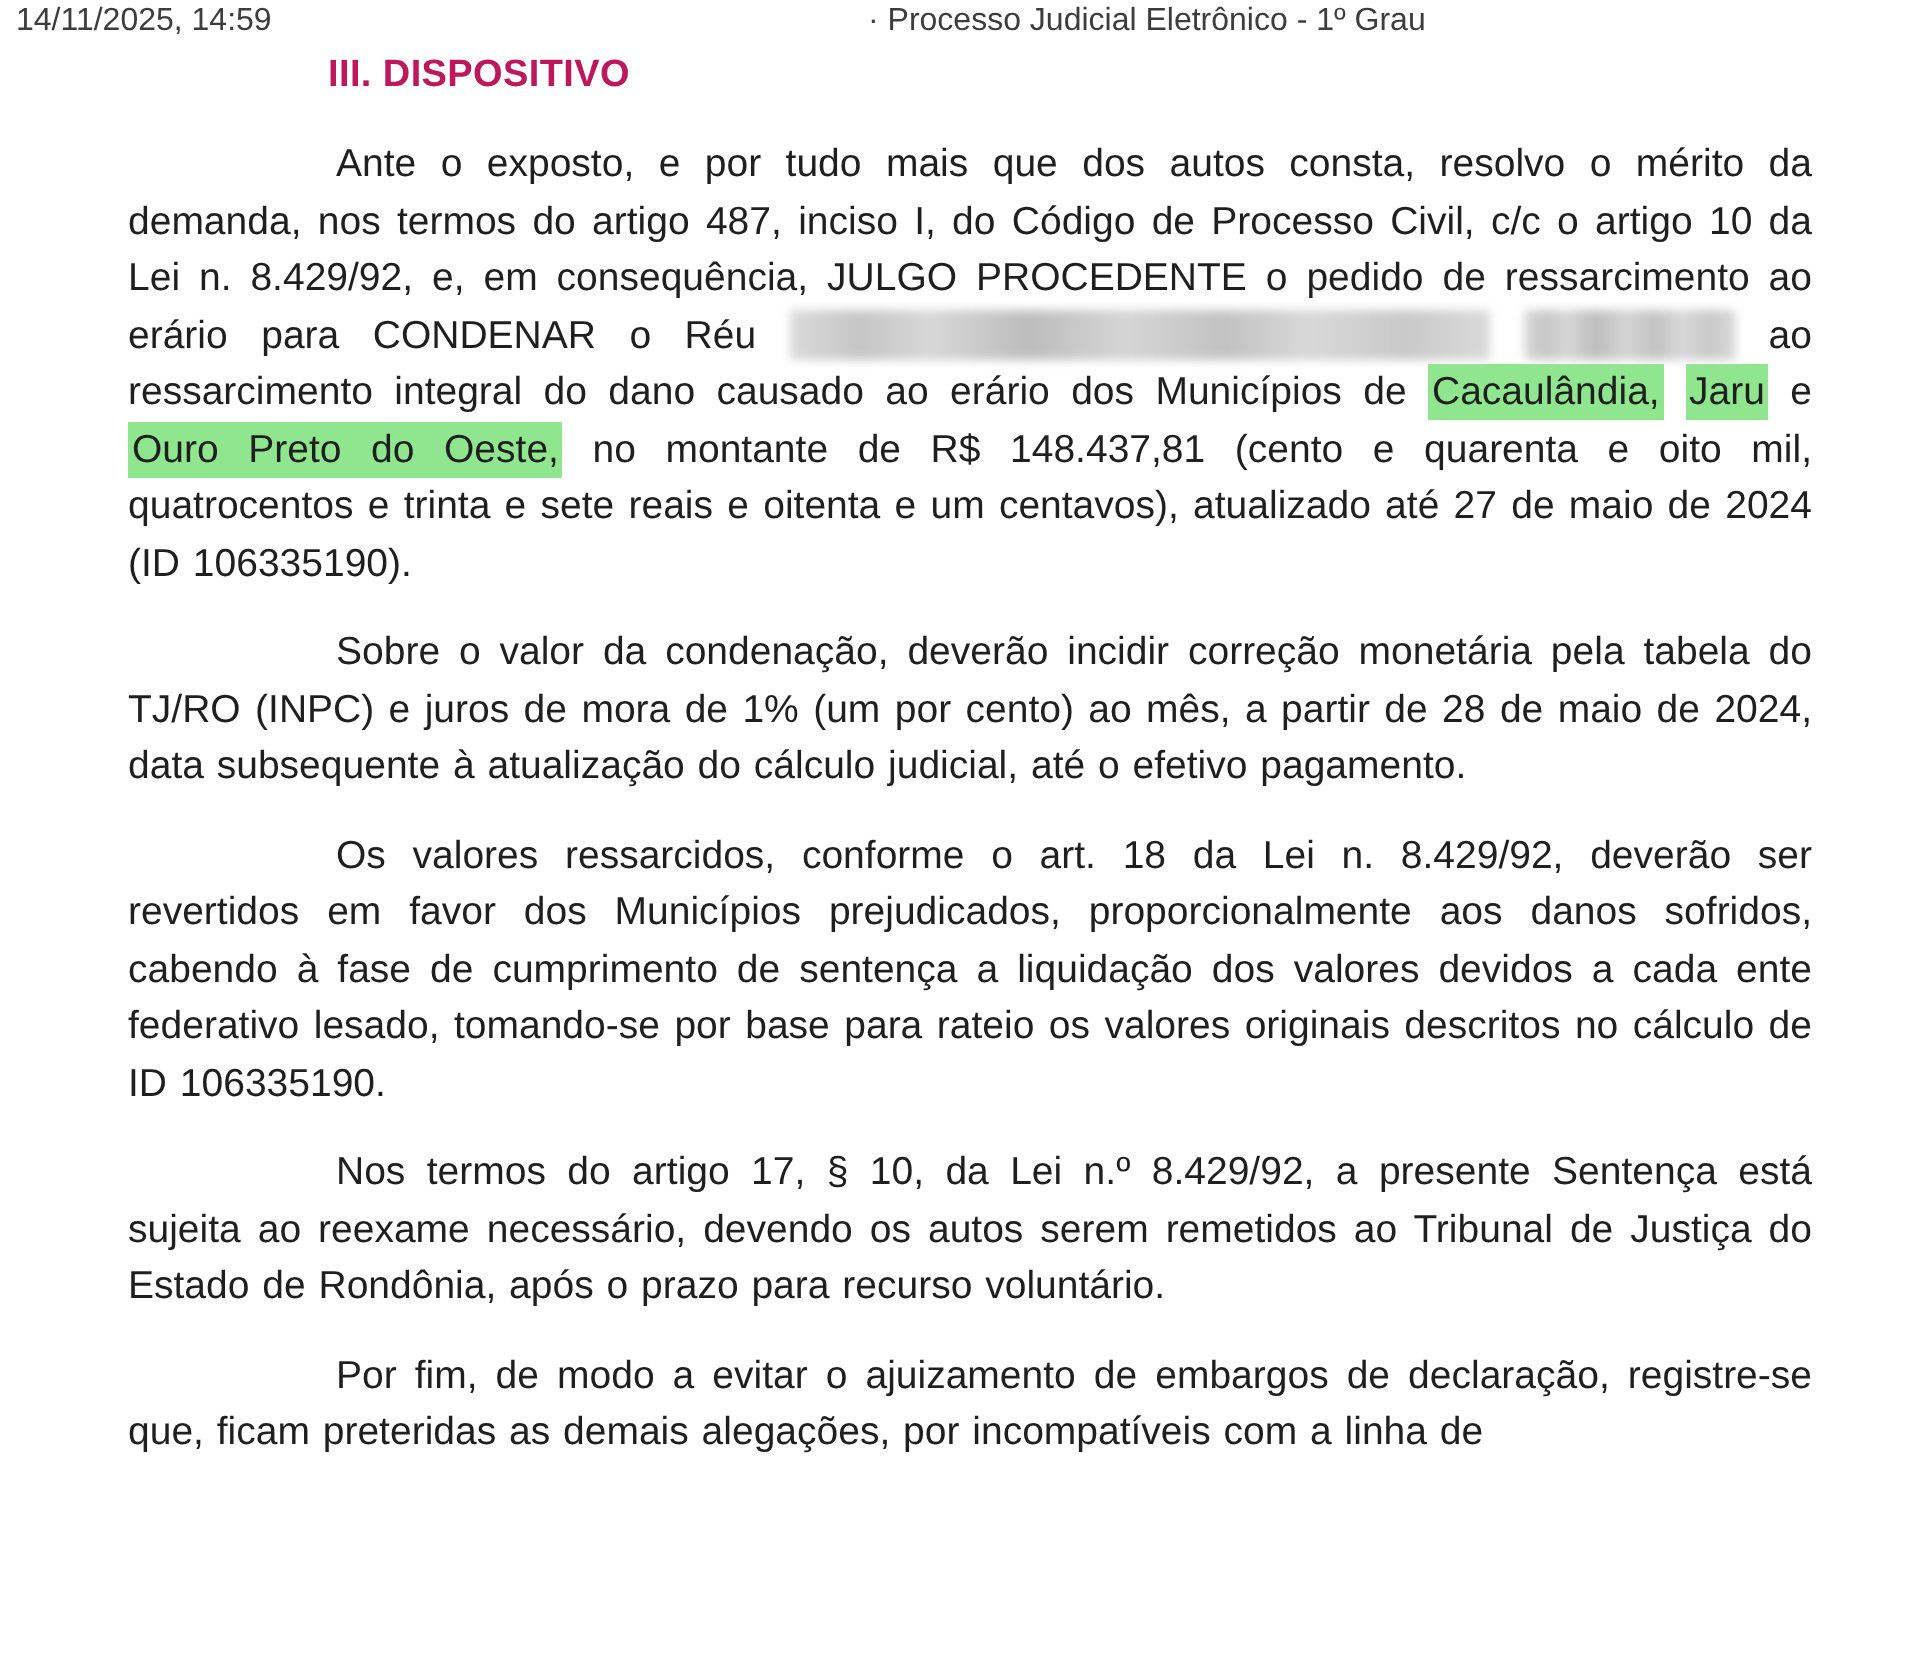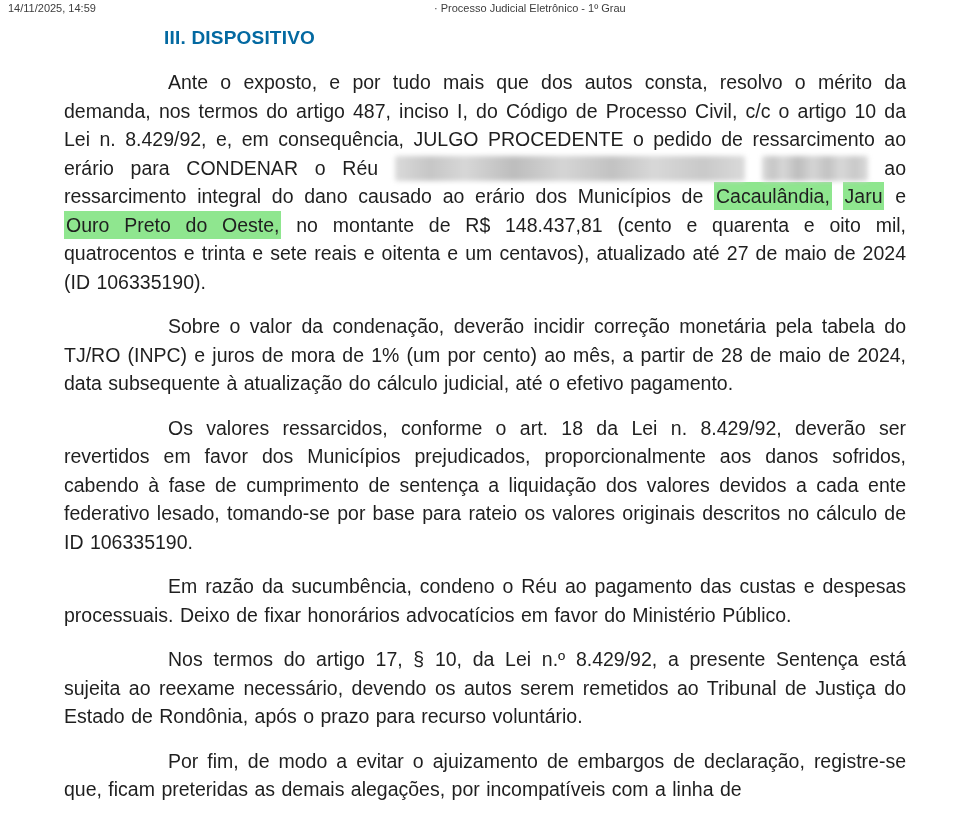--- a/index.html
+++ b/index.html
@@ -10,42 +10,42 @@
   body {
     width: 960px;
     height: 830px;
     overflow: hidden;
     font-family: "Liberation Sans", sans-serif;
     color: #1f1f1f;
   }
   .print-header {
     position: relative;
     height: 18px;
-    font-size: 11px;
+    font-size: 16px;
     color: #3d3d3d;
   }
   .print-header .dt {
     position: absolute;
     left: 8px;
     top: 2px;
     white-space: nowrap;
   }
   .print-header .doc-title {
     position: absolute;
     left: 434px;
     top: 2px;
     white-space: nowrap;
   }
   .page {
     margin: 0 54px 0 64px; 
   }
   .section-heading {
     font-size: 19px;
     font-weight: bold;
-    color: #0369a1;
+    color: #be185d;
     margin: 9px 0 19px 100px;
     letter-spacing: 0.2px;
   }
   .par {
     text-align: justify;
     text-indent: 104px;
     font-size: 19.5px;
     line-height: 28.5px;
     margin: 0 0 16px 0;
     word-spacing: 1px;
@@ -77,17 +77,16 @@
   <span class="dt">14/11/2025, 14:59</span>
   <span class="doc-title">· Processo Judicial Eletrônico - 1º Grau</span>
 </header>
 
 <main class="page">
   <h1 class="section-heading">III. DISPOSITIVO</h1>
   <div id="doc-body">
       <p class="par"><span class="normal">Ante o exposto, e por tudo mais que dos autos consta, resolvo o mérito da demanda, nos termos do artigo 487, inciso I, do Código de Processo Civil, c/c o artigo 10 da Lei n. 8.429/92, e, em consequência, </span><span class="bold">JULGO PROCEDENTE</span><span class="normal"> o pedido de ressarcimento ao erário para CONDENAR o Réu </span><span class="redact" style="width: 350px;"></span><span class="normal"> </span><span class="redact" style="width: 106px;"></span><span class="normal"> ao ressarcimento integral do dano causado ao erário dos Municípios de </span><span class="highlight">Cacaulândia,</span><span class="normal"> </span><span class="highlight">Jaru</span><span class="normal"> e </span><span class="highlight">Ouro Preto do Oeste,</span><span class="normal"> no montante de R$ 148.437,81 (cento e quarenta e oito mil, quatrocentos e trinta e sete reais e oitenta e um centavos), atualizado até 27 de maio de 2024 (ID 106335190).</span></p>
       <p class="par"><span class="normal">Sobre o valor da condenação, deverão incidir correção monetária pela tabela do TJ/RO (INPC) e juros de mora de 1% (um por cento) ao mês, a partir de 28 de maio de 2024, data subsequente à atualização do cálculo judicial, até o efetivo pagamento.</span></p>
       <p class="par"><span class="normal">Os valores ressarcidos, conforme o art. 18 da Lei n. 8.429/92, deverão ser revertidos em favor dos Municípios prejudicados, proporcionalmente aos danos sofridos, cabendo à fase de cumprimento de sentença a liquidação dos valores devidos a cada ente federativo lesado, tomando-se por base para rateio os valores originais descritos no cálculo de ID 106335190.</span></p>
-      <p class="par"><span class="normal">Em razão da sucumbência, condeno o Réu ao pagamento das custas e despesas processuais. Deixo de fixar honorários advocatícios em favor do Ministério Público.</span></p>
       <p class="par"><span class="normal">Nos termos do artigo 17, § 10, da Lei n.º 8.429/92, a presente Sentença está sujeita ao reexame necessário, devendo os autos serem remetidos ao Tribunal de Justiça do Estado de Rondônia, após o prazo para recurso voluntário.</span></p>
       <p class="par"><span class="normal">Por fim, de modo a evitar o ajuizamento de embargos de declaração, registre-se que, ficam preteridas as demais alegações, por incompatíveis com a linha de</span></p>
     </div>
 </main>
 
 </body></html>

